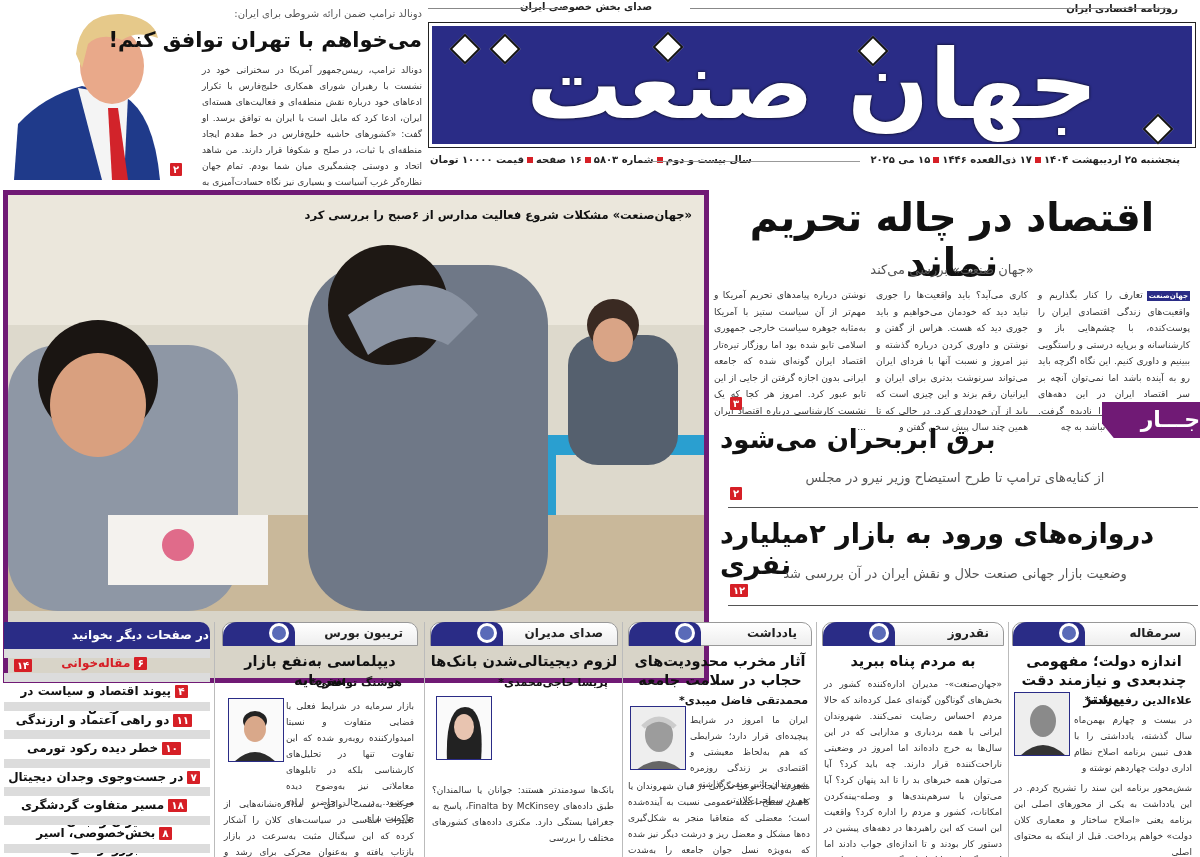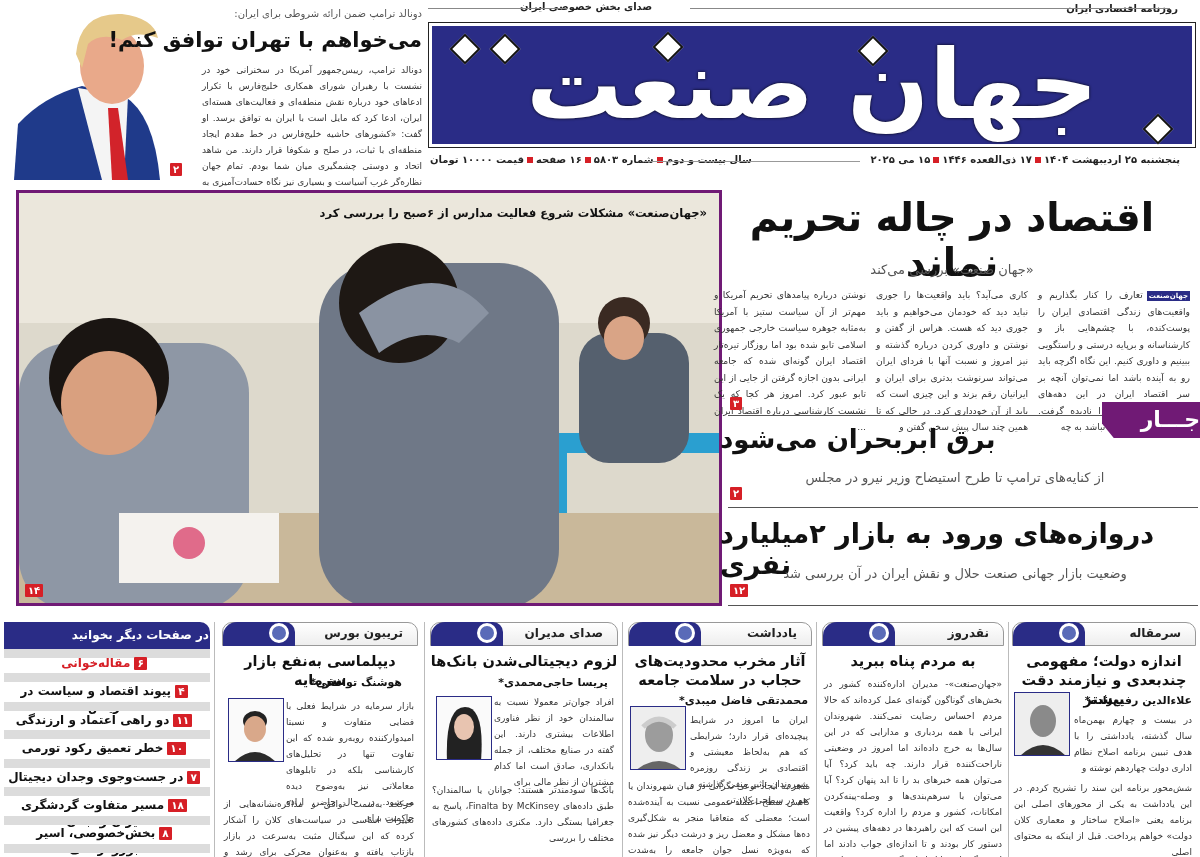--- a/index.html
+++ b/index.html
@@ -20,21 +20,21 @@
 #issue-line{left:430px;top:154px;font-size:10px;font-weight:bold;color:#222}
 .sq{display:inline-block;width:6px;height:6px;background:#d61f26;margin:0 3px;vertical-align:middle}
 
 
 #trump-photo{left:4px;top:4px;width:160px;height:176px;overflow:hidden}
 #trump-kicker{right:778px;top:8px;font-size:10px;color:#555}
 #trump-title{right:778px;top:28px;font-size:21px;font-weight:bold;color:#111}
 #trump-body{right:778px;top:62px;width:220px;font-size:9px;line-height:16px;color:#333;text-align:justify}
 
 
-#photo{left:16px;top:190px;width:706px;height:416px;overflow:hidden;border:3px solid #701a75;background:#d8d4c8}
+#photo{left:3px;top:190px;width:706px;height:493px;overflow:hidden;border:5px solid #701a75;background:#d8d4c8}
 #photo-kicker{right:12px;top:13px;font-size:11.5px;font-weight:bold;color:#111}
 #photo-title{right:12px;top:40px;font-size:25px;font-weight:bold;color:#111}
 #photo-page{left:6px;bottom:6px}
 
 
 #lead-title{right:8px;top:195px;width:480px;text-align:center;font-size:39px;font-weight:900;color:#111;letter-spacing:-1px}
 #lead-sub{right:8px;top:262px;width:480px;text-align:center;font-size:13px;color:#555}
 .lcol{top:287px;width:152px;font-size:9.2px;line-height:16.5px;color:#333;text-align:justify}
 #lead-logo{display:inline-block;background:#2a2c86;color:#fff;font-size:7px;font-weight:bold;padding:0 2px;margin-left:4px;line-height:10px;vertical-align:middle}
 #jar{right:0;top:402px;width:98px;height:36px;background:#701a75;color:#fff;font-size:22px;font-weight:bold;text-align:right;line-height:36px;clip-path:polygon(0 0,100% 0,100% 100%,12% 100%,0 60%)}
@@ -206,21 +206,20 @@
       </div>
       <span class="lbl">صدای مدیران</span>
     </div>
   <div class="col-title">لزوم دیجیتالی‌شدن بانک‌ها</div>
   <div class="author" style="right:10px;top:56px">پریسا حاجی‌محمدی*</div>
   <div class="portrait" style="left:6px;top:76px"><div class="fr"></div><svg width="56" height="64">
         <rect width="56" height="64" fill="#fafafa"></rect>
         <path d="M12 64 Q10 10 30 10 Q50 10 46 64 Z" fill="#222"></path>
         <ellipse cx="29" cy="30" rx="10" ry="13" fill="#e8c4b0"></ellipse>
       </svg></div>
-  <div class="c-txt" style="right:4px;top:74px;width:120px">افراد جوان‌تر معمولا نسبت به سالمندان خود از نظر فناوری اطلاعات بیشتری دارند. این گفته در صنایع مختلف، از جمله بانکداری، صادق است اما کدام مشتریان از نظر مالی برای</div>
   <div class="c-txt" style="right:4px;top:162px;width:182px">بانک‌ها سودمندتر هستند: جوانان یا سالمندان؟ طبق داده‌های Finalta by McKinsey، پاسخ به جغرافیا بستگی دارد. مکنزی داده‌های کشورهای مختلف را بررسی</div>
 </div>
 <div class="vsep" style="left:424px"></div>
 
 <div class="colbox" style="left:222px;width:196px">
   <div class="col-head">
       <div class="badge">
         <div class="ring"></div>
       </div>
       <span class="lbl">تریبون بورس</span>
@@ -240,21 +239,21 @@
 
 <div class="abs" id="side">
   <div id="side-head">در صفحات دیگر بخوانید</div>
   <div class="side-gap" style="top:27px"></div>
   <div class="side-row hl" style="top:33px"><span class="pg">۶</span><span>مقاله‌خوانی</span></div>
   <div class="side-gap" style="top:51px"></div>
   <div class="side-row" style="top:61px"><span class="pg">۴</span><span>پیوند اقتصاد و سیاست در ریاض</span></div>
   <div class="side-gap" style="top:80px"></div>
   <div class="side-row" style="top:90px"><span class="pg">۱۱</span><span>دو راهی اعتماد و ارزندگی</span></div>
   <div class="side-gap" style="top:108px"></div>
-  <div class="side-row" style="top:118px"><span class="pg">۱۰</span><span>خطر تعمیق رکود تورمی</span></div>
+  <div class="side-row" style="top:118px"><span class="pg">۱۰</span><span>خطر دیده رکود تورمی</span></div>
   <div class="side-gap" style="top:137px"></div>
   <div class="side-row" style="top:147px"><span class="pg">۷</span><span>در جست‌وجوی وجدان دیجیتال</span></div>
   <div class="side-gap" style="top:165px"></div>
   <div class="side-row" style="top:175px"><span class="pg">۱۸</span><span>مسیر متفاوت گردشگری ایران و لبنان</span></div>
   <div class="side-gap" style="top:194px"></div>
   <div class="side-row" style="top:203px"><span class="pg">۸</span><span>بخش‌خصوصی، اسیر بوروکراسی</span></div>
   <div class="side-gap" style="top:222px"></div>
 </div>
 
 </body></html>

